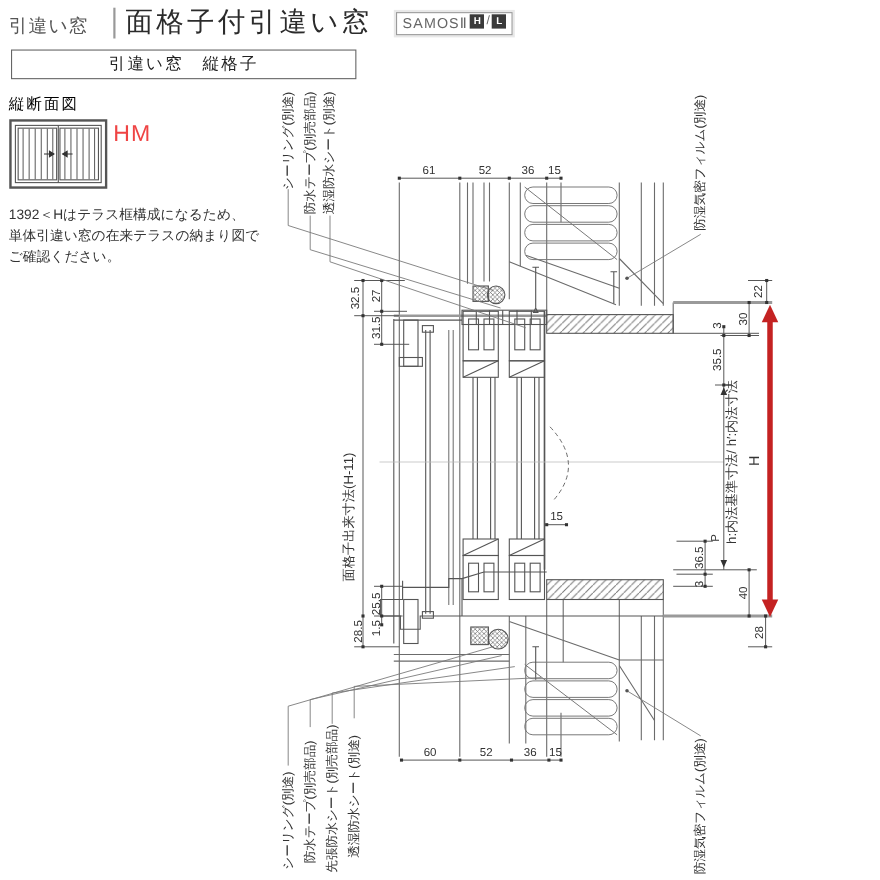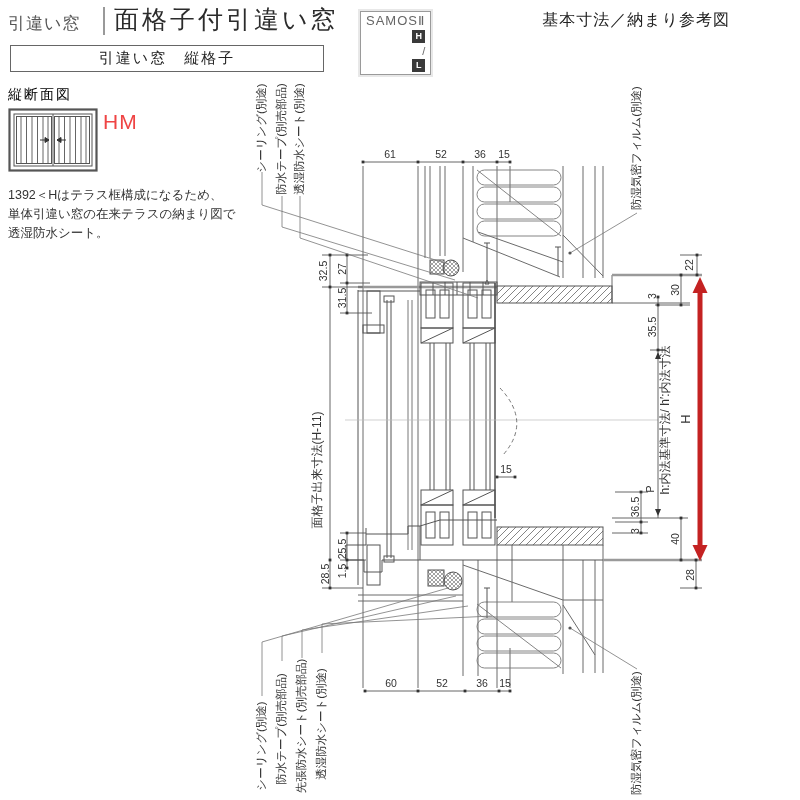--- a/index.html
+++ b/index.html
@@ -1,22 +1,22 @@
 <!DOCTYPE html>
 <html><head>
 <meta charset="utf-8">
 <style>
   html,body{margin:0;padding:0;background:#fff;}
   body{font-family:"Liberation Sans","DejaVu Sans",sans-serif;color:#222;}
-  #page{position:relative;width:712px;height:800px;background:#fff;overflow:hidden;padding-left:24px;}
+  #page{position:relative;width:712px;height:800px;background:#fff;overflow:hidden;}
   
   .h-category{position:absolute;left:8px;top:12px;font-size:17px;color:#555;letter-spacing:1px;}
   .h-divider{position:absolute;left:103px;top:7px;height:28px;border-left:2px solid #999;}
   .h-title{position:absolute;left:114px;top:3px;font-size:25px;font-weight:normal;color:#2b2b2b;letter-spacing:3px;}
-  .h-badge{position:absolute;left:360px;top:11px;border:1px solid #9a9a9a;box-shadow:0 0 0 2px #e8e8e8;padding:1px 5px 2px 5px;display:flex;align-items:flex-end;gap:2px;background:#fff;flex-direction:column;}
+  .h-badge{position:absolute;left:360px;top:11px;border:1px solid #9a9a9a;box-shadow:0 0 0 2px #e8e8e8;padding:1px 5px 2px 5px;display:flex;align-items:flex-start;gap:2px;background:#fff;}
   .h-badge .series{font-size:13px;color:#666;letter-spacing:1px;}
   .h-badge .sq{display:inline-block;width:13px;height:13px;background:#3a3a3a;color:#fff;font-size:9px;font-weight:bold;text-align:center;line-height:13px;}
   .h-badge .sep{font-size:11px;color:#666;}
   .h-doctype{position:absolute;right:6px;top:10px;font-size:16px;color:#222;letter-spacing:1px;}
   
   .subtitle-box{position:absolute;left:10px;top:45px;width:312px;height:25px;border:1.3px solid #666;display:flex;align-items:center;justify-content:center;}
   .subtitle-box span{font-size:15px;color:#222;letter-spacing:2px;}
   
   .sec-label{position:absolute;left:8px;top:86px;font-size:14px;color:#000000;letter-spacing:2px;}
   .win-icon{position:absolute;left:8px;top:108px;}
@@ -35,21 +35,20 @@
 
   <div class="h-category">引違い窓</div>
   <div class="h-divider"></div>
   <div class="h-title">面格子付引違い窓</div>
   <div class="h-badge">
     <span class="series">SAMOSⅡ</span>
     <span class="sq">H</span>
     <span class="sep">/</span>
     <span class="sq">L</span>
   </div>
-  <div class="h-doctype">基本寸法／納まり参考図</div>
 
   <div class="subtitle-box">
     <span>引違い窓　縦格子</span>
   </div>
 
   <div class="sec-label">縦断面図</div>
   <svg class="win-icon" width="90" height="64" viewBox="0 0 90 64">
     <g stroke="#555" fill="none">
       <rect x="1.5" y="1.5" width="87" height="61" stroke-width="2.2"></rect>
       <rect x="6" y="6" width="78" height="52" stroke-width="1"></rect>
@@ -75,21 +74,21 @@
           <path d="M41,32 l-4,-2.5 v5 z" fill="#333"></path>
         <line x1="58" y1="32" x2="49" y2="32"></line>
           <path d="M49,32 l4,-2.5 v5 z" fill="#333"></path>
       </g>
     </g>
   </svg>
   <div class="win-code">HM</div>
   <div class="note">
     <div>1392＜Hはテラス框構成になるため、</div>
     <div>単体引違い窓の在来テラスの納まり図で</div>
-    <div>透湿防水シート。</div>
+    <div>ご確認ください。</div>
   </div>
 
   <svg id="draw" width="800" height="800" viewBox="0 0 800 800">
     <defs>
       <pattern id="hatch45" width="7" height="7" patternUnits="userSpaceOnUse">
         <path d="M0,7 L7,0" stroke="#777" stroke-width="0.9"></path>
       </pattern>
       <pattern id="xhatch" width="4" height="4" patternUnits="userSpaceOnUse">
         <path d="M0,4 L4,0 M0,0 L4,4" stroke="#666" stroke-width="0.6"></path>
       </pattern>

